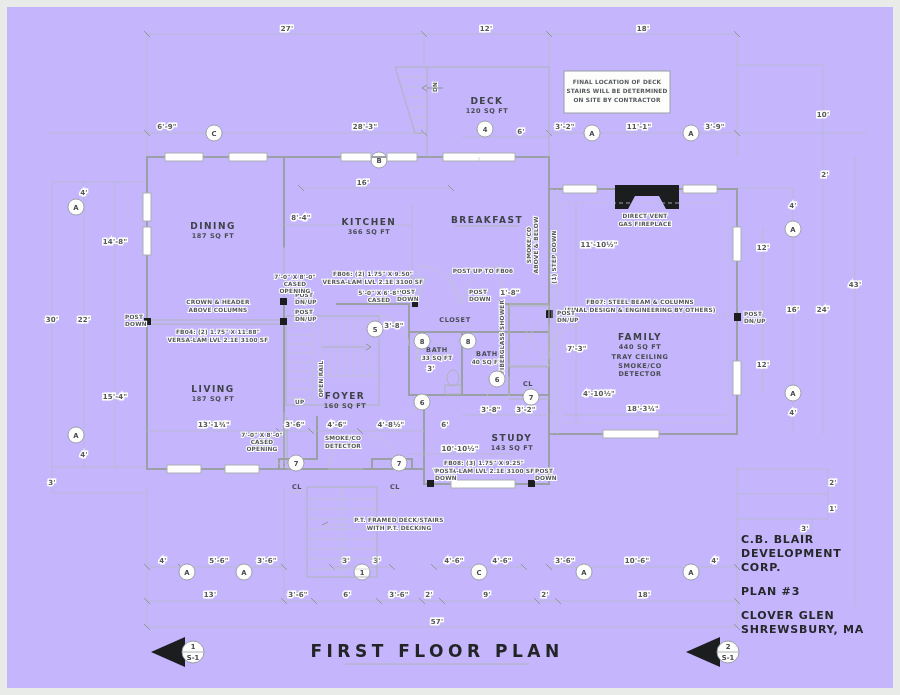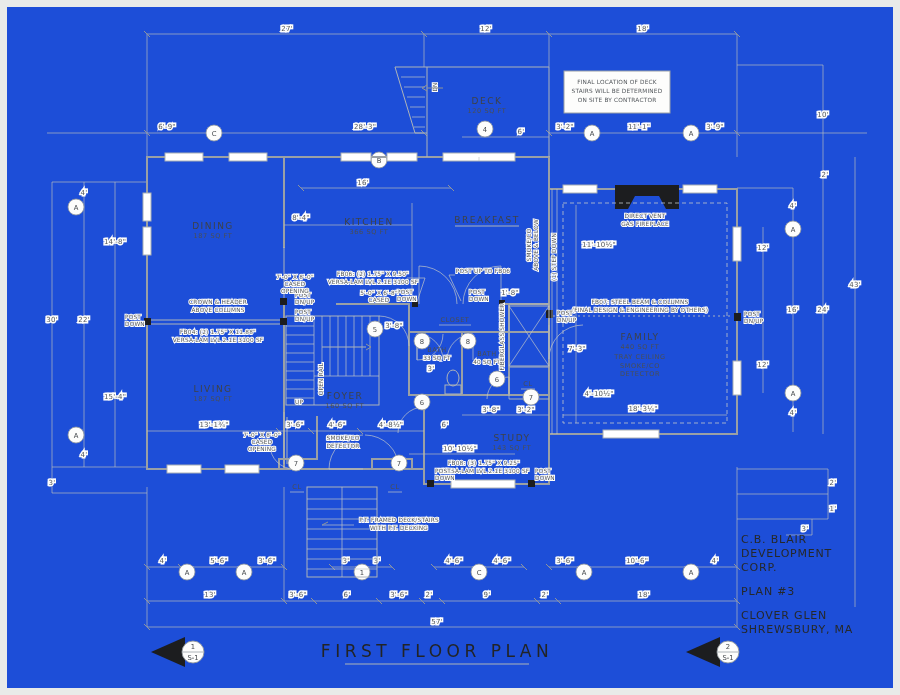--- a/index.html
+++ b/index.html
@@ -1,17 +1,17 @@
 <!DOCTYPE html>
 <html><head>
 <meta charset="utf-8">
 <style>
   html,body{margin:0;padding:0;background:#dcdedc;}
-  .page{width:900px;height:695px;background:#1d4ed8;position:relative;box-sizing:border-box;
-        border:7px solid #e9ebe9;font-family:"DejaVu Sans",sans-serif;}
+  .page{width:900px;height:695px;background:#c4b5fd;position:relative;box-sizing:border-box;
+        border:7px solid #e9ebe9;font-family:"DejaVu Sans",sans-serif;font-weight:bold;}
   svg{position:absolute;left:0;top:0;}
   
   .wall{stroke:#9aa0a5;stroke-width:2;fill:none;stroke-linecap:square;}
   .thin{stroke:#aeb4b8;stroke-width:1;fill:none;}
   .lite{stroke:#c0c5c8;stroke-width:.7;fill:none;}
   .dash{stroke:#c3c8cb;stroke-width:.8;fill:none;stroke-dasharray:4 3;}
   .dot{stroke:#b7bcc0;stroke-width:.9;fill:none;stroke-dasharray:2 3;}
   .dl{stroke:#b5babe;stroke-width:.7;fill:none;}
   .tick{stroke:#8f959a;stroke-width:1;fill:none;}
   .blk{fill:#1c1d1f;stroke:none;}

